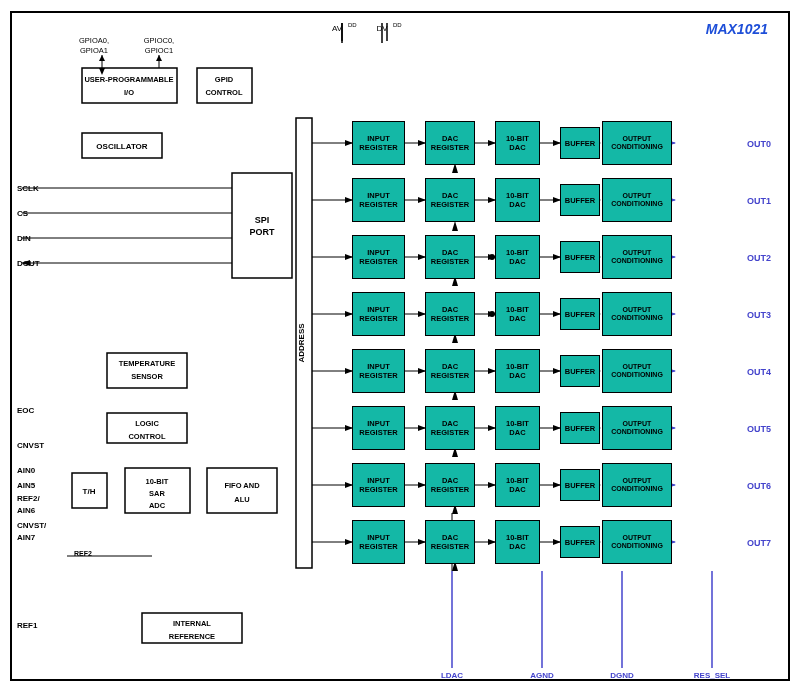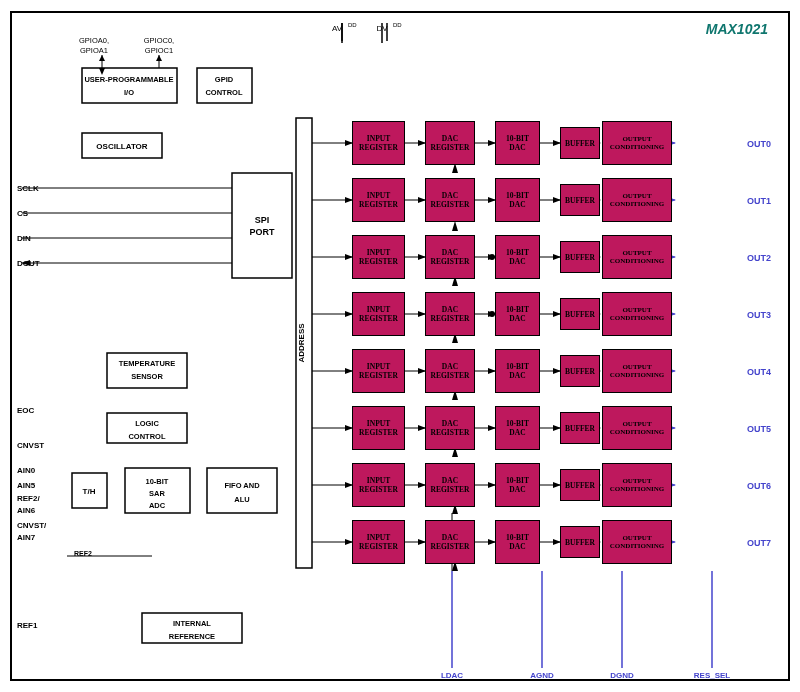--- a/index.html
+++ b/index.html
@@ -20,36 +20,35 @@
       border: 2px solid #000;
       position: relative;
       background: #fff;
     }
     .chip-label {
       position: absolute;
       top: 8px;
       right: 20px;
       font-size: 14px;
       font-weight: bold;
-      color: #0f766e;
+      color: #1d4ed8;
       font-style: italic;
     }
     
     .block {
       position: absolute;
       border: 1.5px solid #000;
-      background: #be185d;
+      background: #14b8a6;
       display: flex;
       align-items: center;
       justify-content: center;
       text-align: center;
       font-size: 8px;
       font-weight: bold;
       line-height: 1.2;
-      font-family: Liberation Serif, serif;
     }
     
     .svg-overlay {
       position: absolute;
       top: 0; left: 0;
       width: 100%;
       height: 100%;
       pointer-events: none;
     }
   </style>

